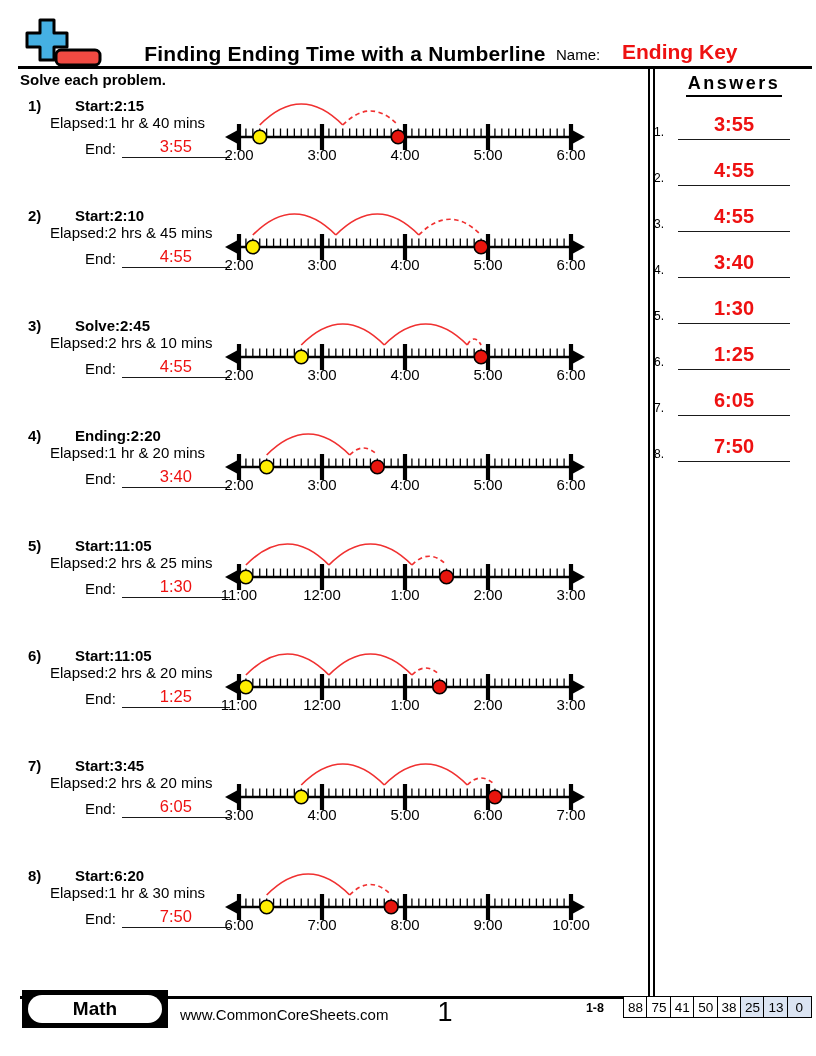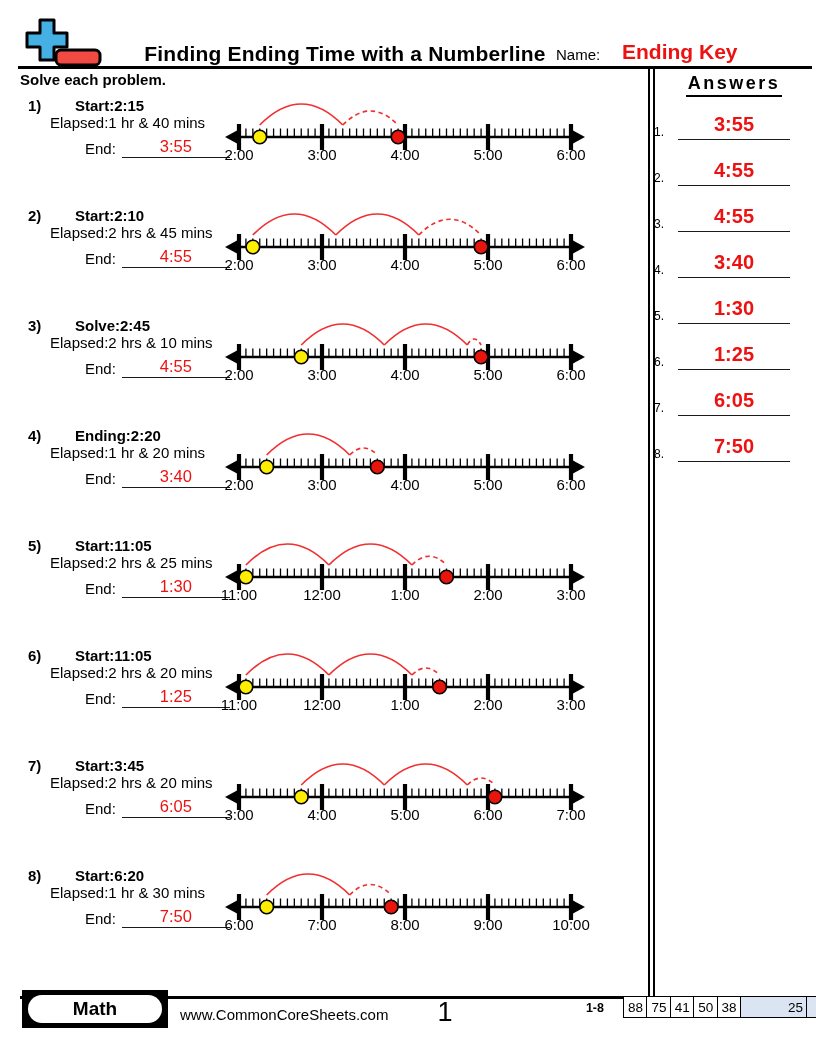--- a/index.html
+++ b/index.html
@@ -45,21 +45,21 @@
         border-radius:0;display:flex;align-items:center;justify-content:center;}
   .math-pill{width:134px;height:28px;background:#fff;border-radius:999px;
         display:flex;align-items:center;justify-content:center;font-size:19px;font-weight:bold;}
   .website{position:absolute;left:180px;top:1006px;font-size:15px;}
   .page-num{position:absolute;left:320px;top:997px;width:250px;text-align:center;font-size:27px;}
   .score-range{position:absolute;left:552px;top:1001px;width:52px;text-align:right;font-size:12.5px;font-weight:bold;}
   .score-table{position:absolute;left:610px;top:996px;display:flex;}
   .score-cell{width:23px;height:20px;border:1.6px solid #000;margin-left:-1.6px;
         display:flex;align-items:center;justify-content:center;font-size:13.5px;background:#fff;}
   .score-cell:first-child{margin-left:13px;}
-  .score-cell.hl{background:#dbe4f2;padding-left:43px;}
+  .score-cell.hl{background:#dbe4f2;}
 </style>
 </head>
 <body>
 
 <div class="page">
 
   <svg class="logo-svg" width="88" height="50" viewBox="0 0 88 50">
     <path d="M20 2 L34 2 L34 15 L47 15 L47 29 L34 29 L34 42 L20 42 L20 29 L7 29 L7 15 L20 15 Z" fill="#45b0e3" stroke="#000" stroke-width="3" stroke-linejoin="round"></path>
     <rect x="36" y="32" width="44" height="15" rx="5" fill="#f04a42" stroke="#000" stroke-width="3"></rect>
   </svg>

